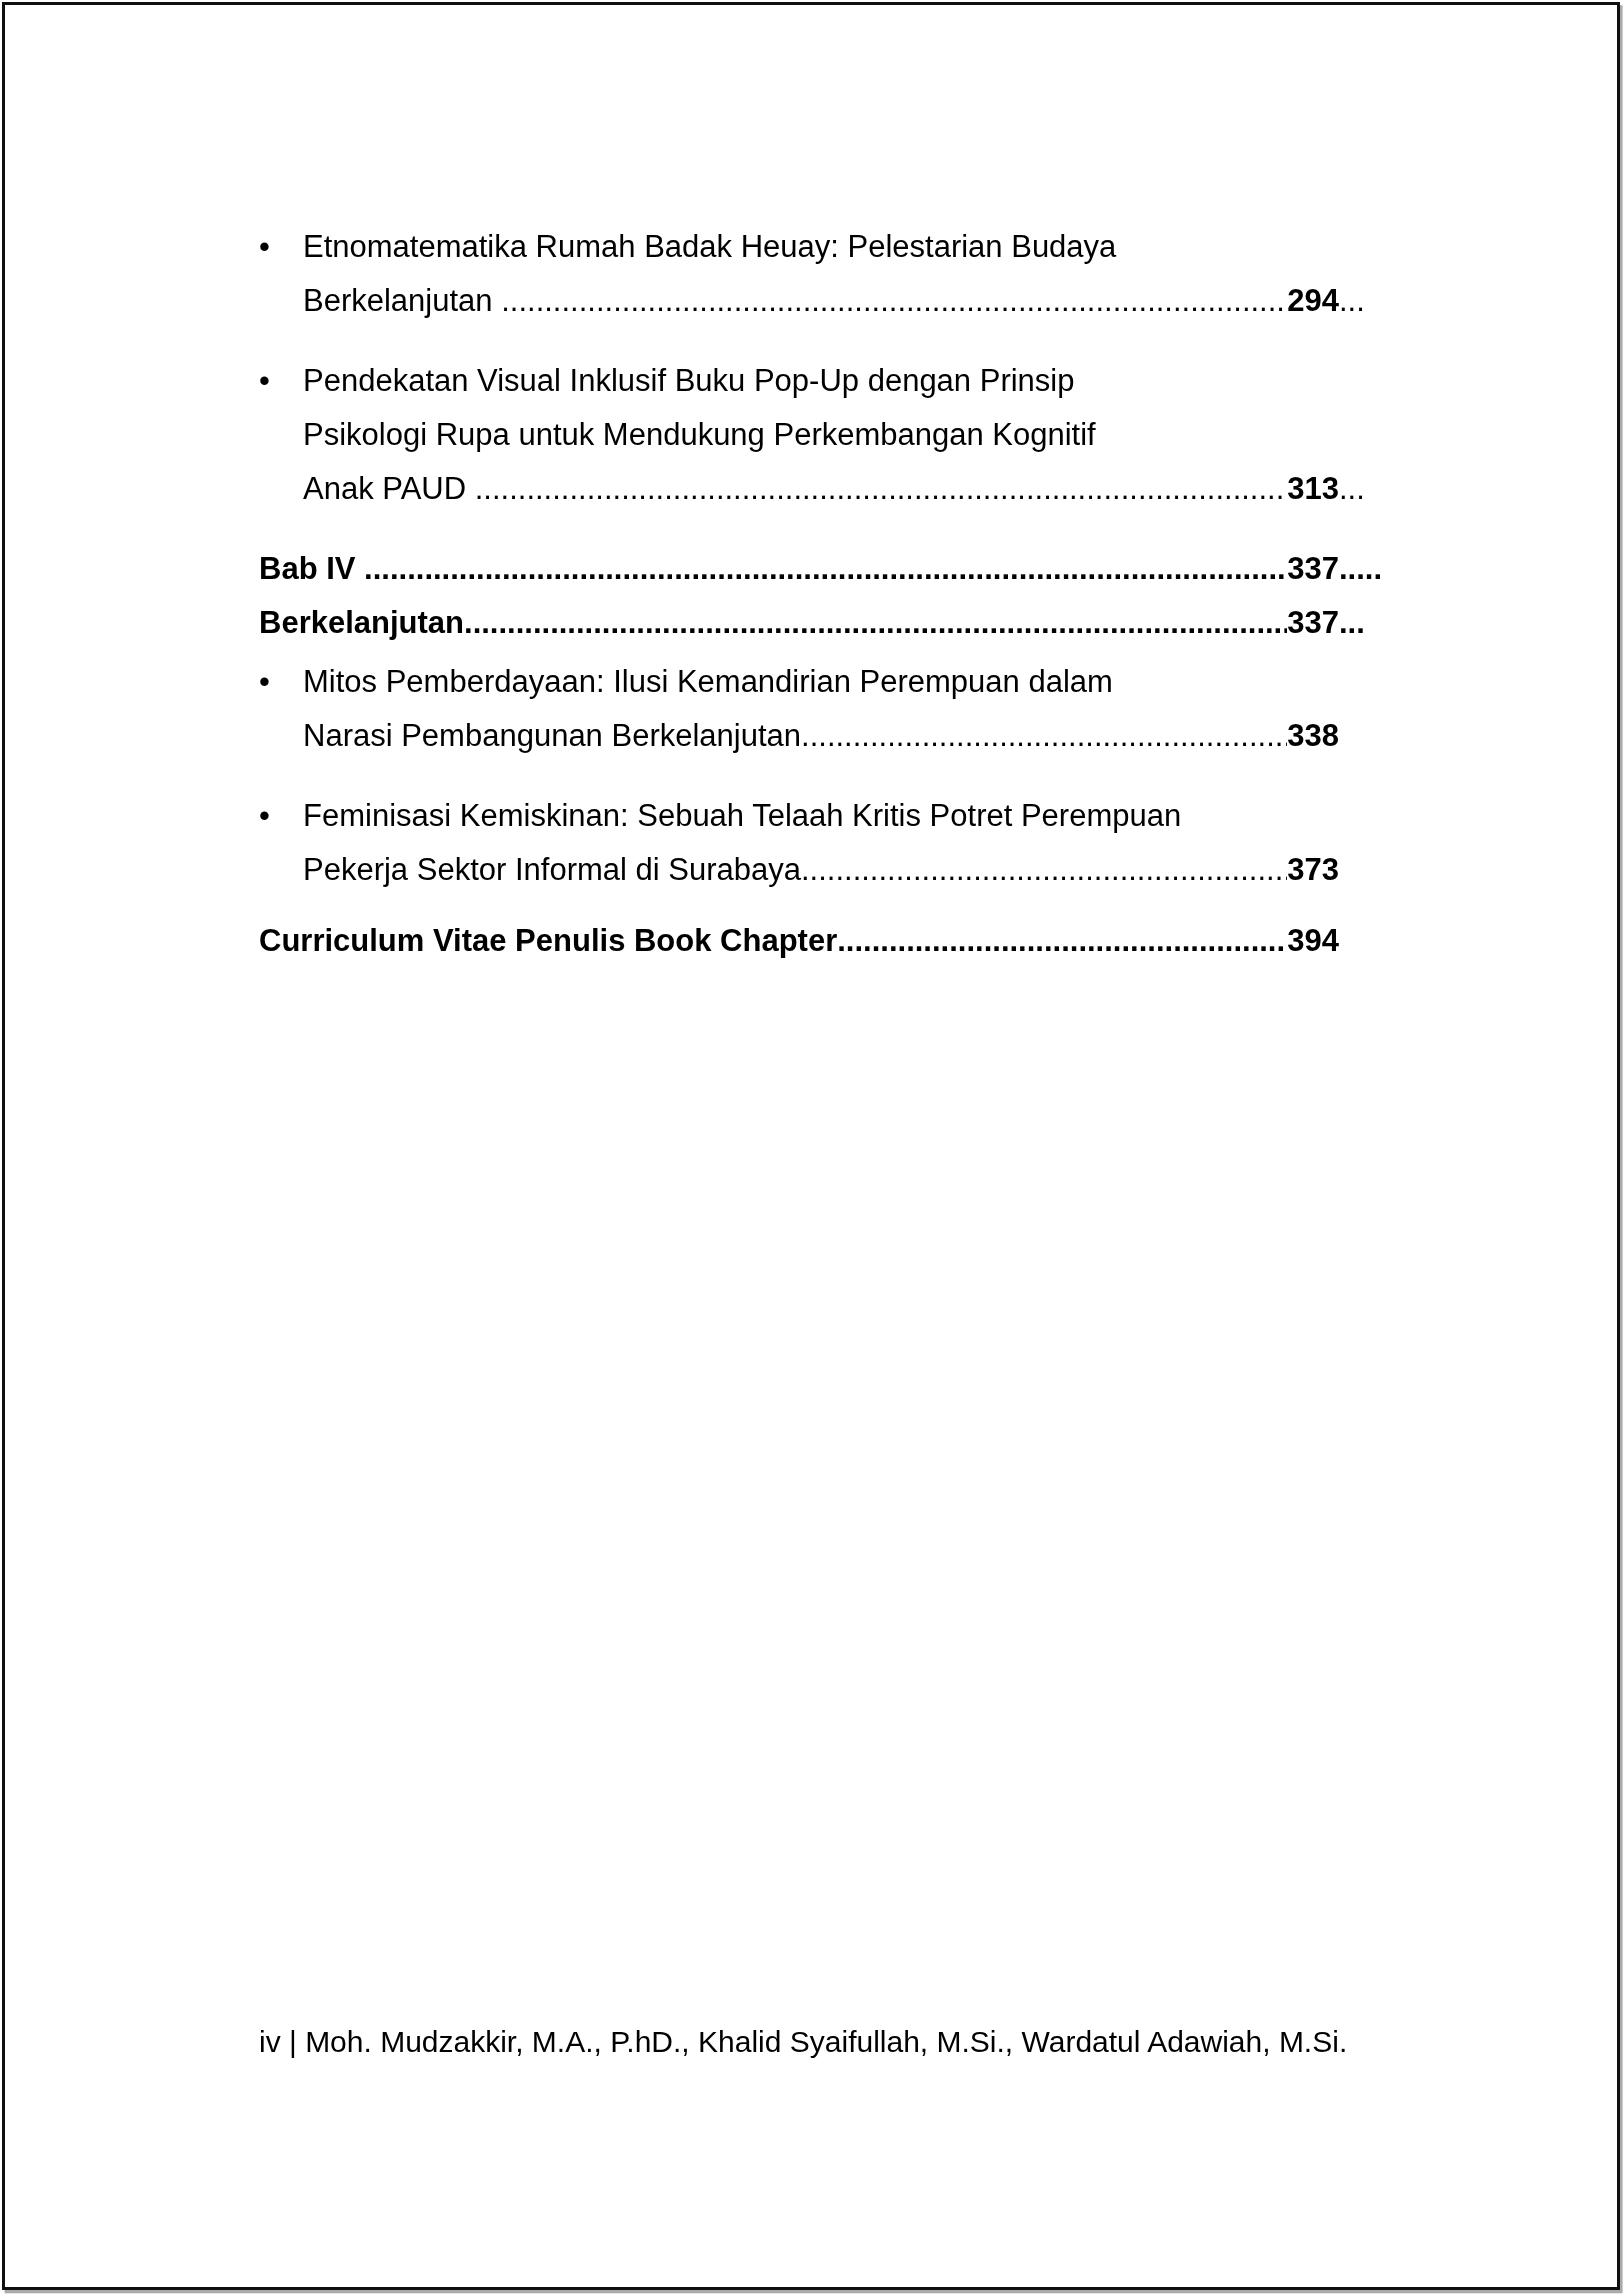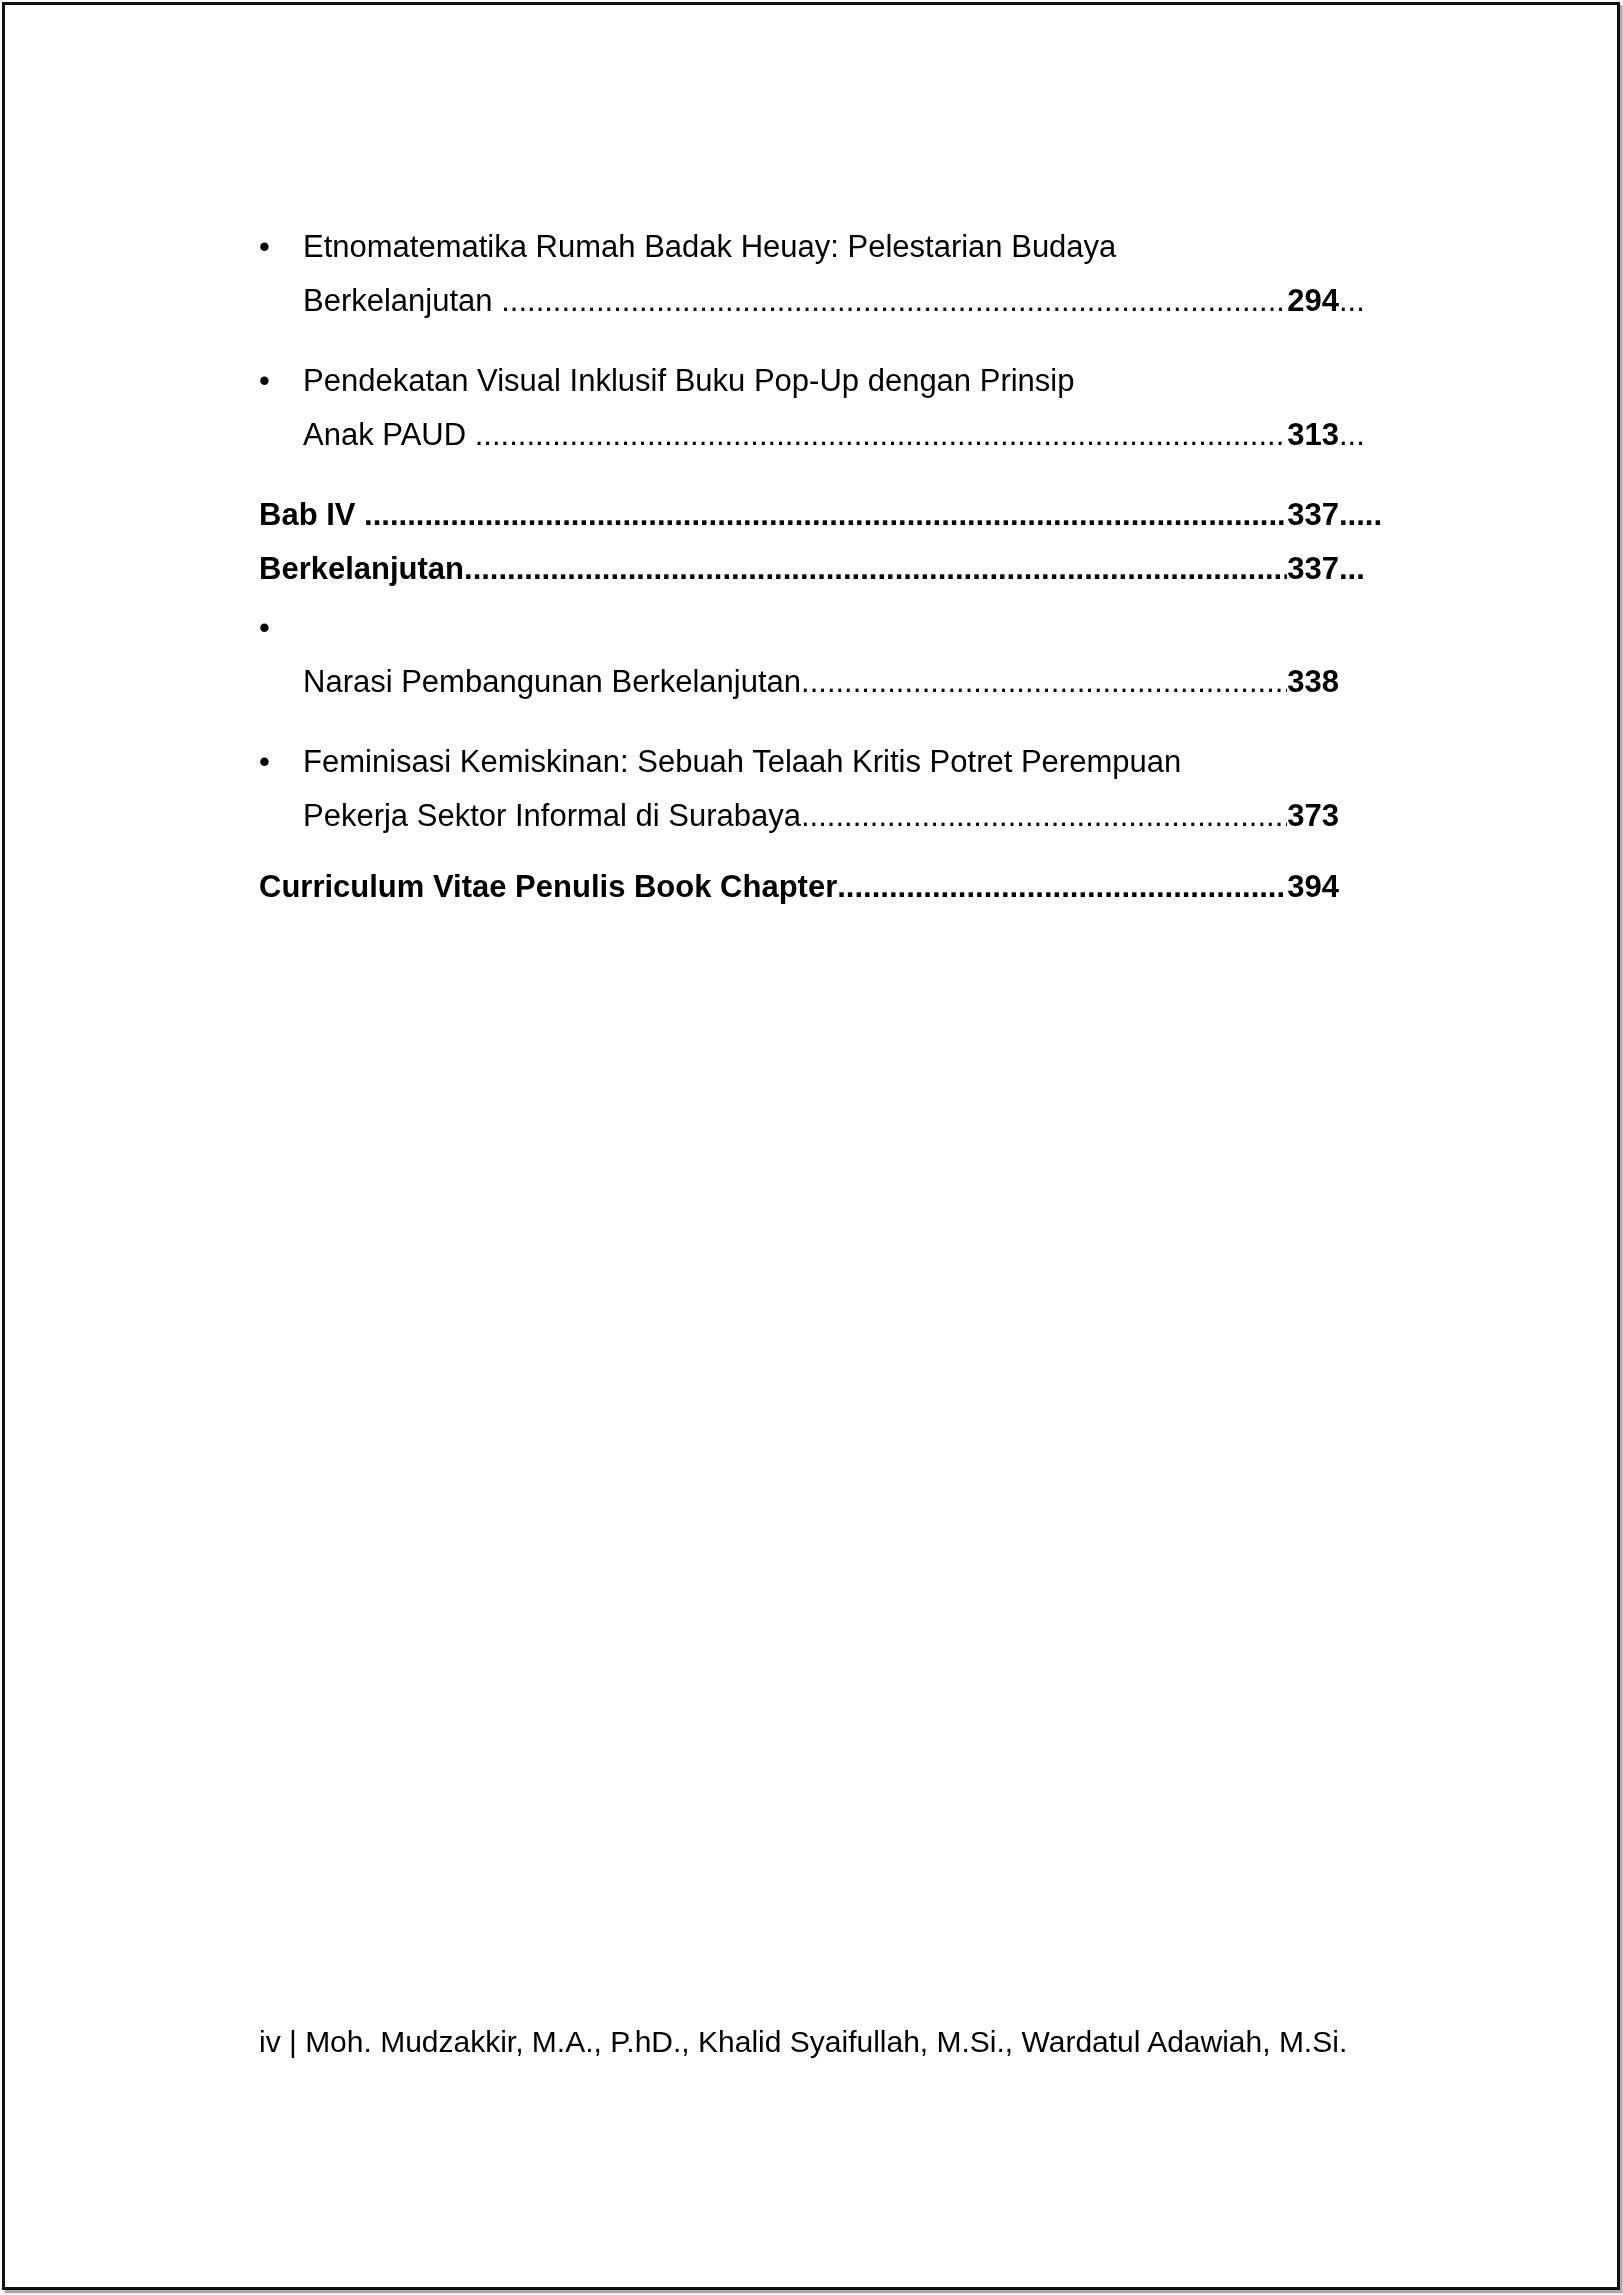--- a/index.html
+++ b/index.html
@@ -97,20 +97,23 @@
       <span class="pagenum">294</span>
       <span class="trail">...</span>
     </div>
   </div>
 
   <div class="entry">
     <div class="line flexline">
       <span class="bullet-col">•</span>
       <span class="text">Pendekatan Visual Inklusif Buku Pop-Up dengan Prinsip</span>
     </div>
+    <div class="line indent">
+      <span class="text">Psikologi Rupa untuk Mendukung Perkembangan Kognitif</span>
+    </div>
     <div class="line flexline indent">
       <span class="label">Anak PAUD </span>
       <span class="leader">.....................................................................................................................................</span>
       <span class="pagenum">313</span>
       <span class="trail">...</span>
     </div>
   </div>
 
   <div class="entry">
     <div class="line flexline b">
@@ -126,20 +129,21 @@
       <span class="label">Berkelanjutan</span>
       <span class="leader">.....................................................................................................................................</span>
       <span class="pagenum">337</span>
       <span class="trail">...</span>
     </div>
   </div>
 
   <div class="entry small-gap">
     <div class="line flexline">
       <span class="bullet-col">•</span>
+      <span class="text">Mitos Pemberdayaan: Ilusi Kemandirian Perempuan dalam</span>
     </div>
     <div class="line flexline indent">
       <span class="label">Narasi Pembangunan Berkelanjutan</span>
       <span class="leader">.....................................................................................................................................</span>
       <span class="pagenum">338</span>
       <span class="trail"></span>
     </div>
   </div>
 
   <div class="entry">

